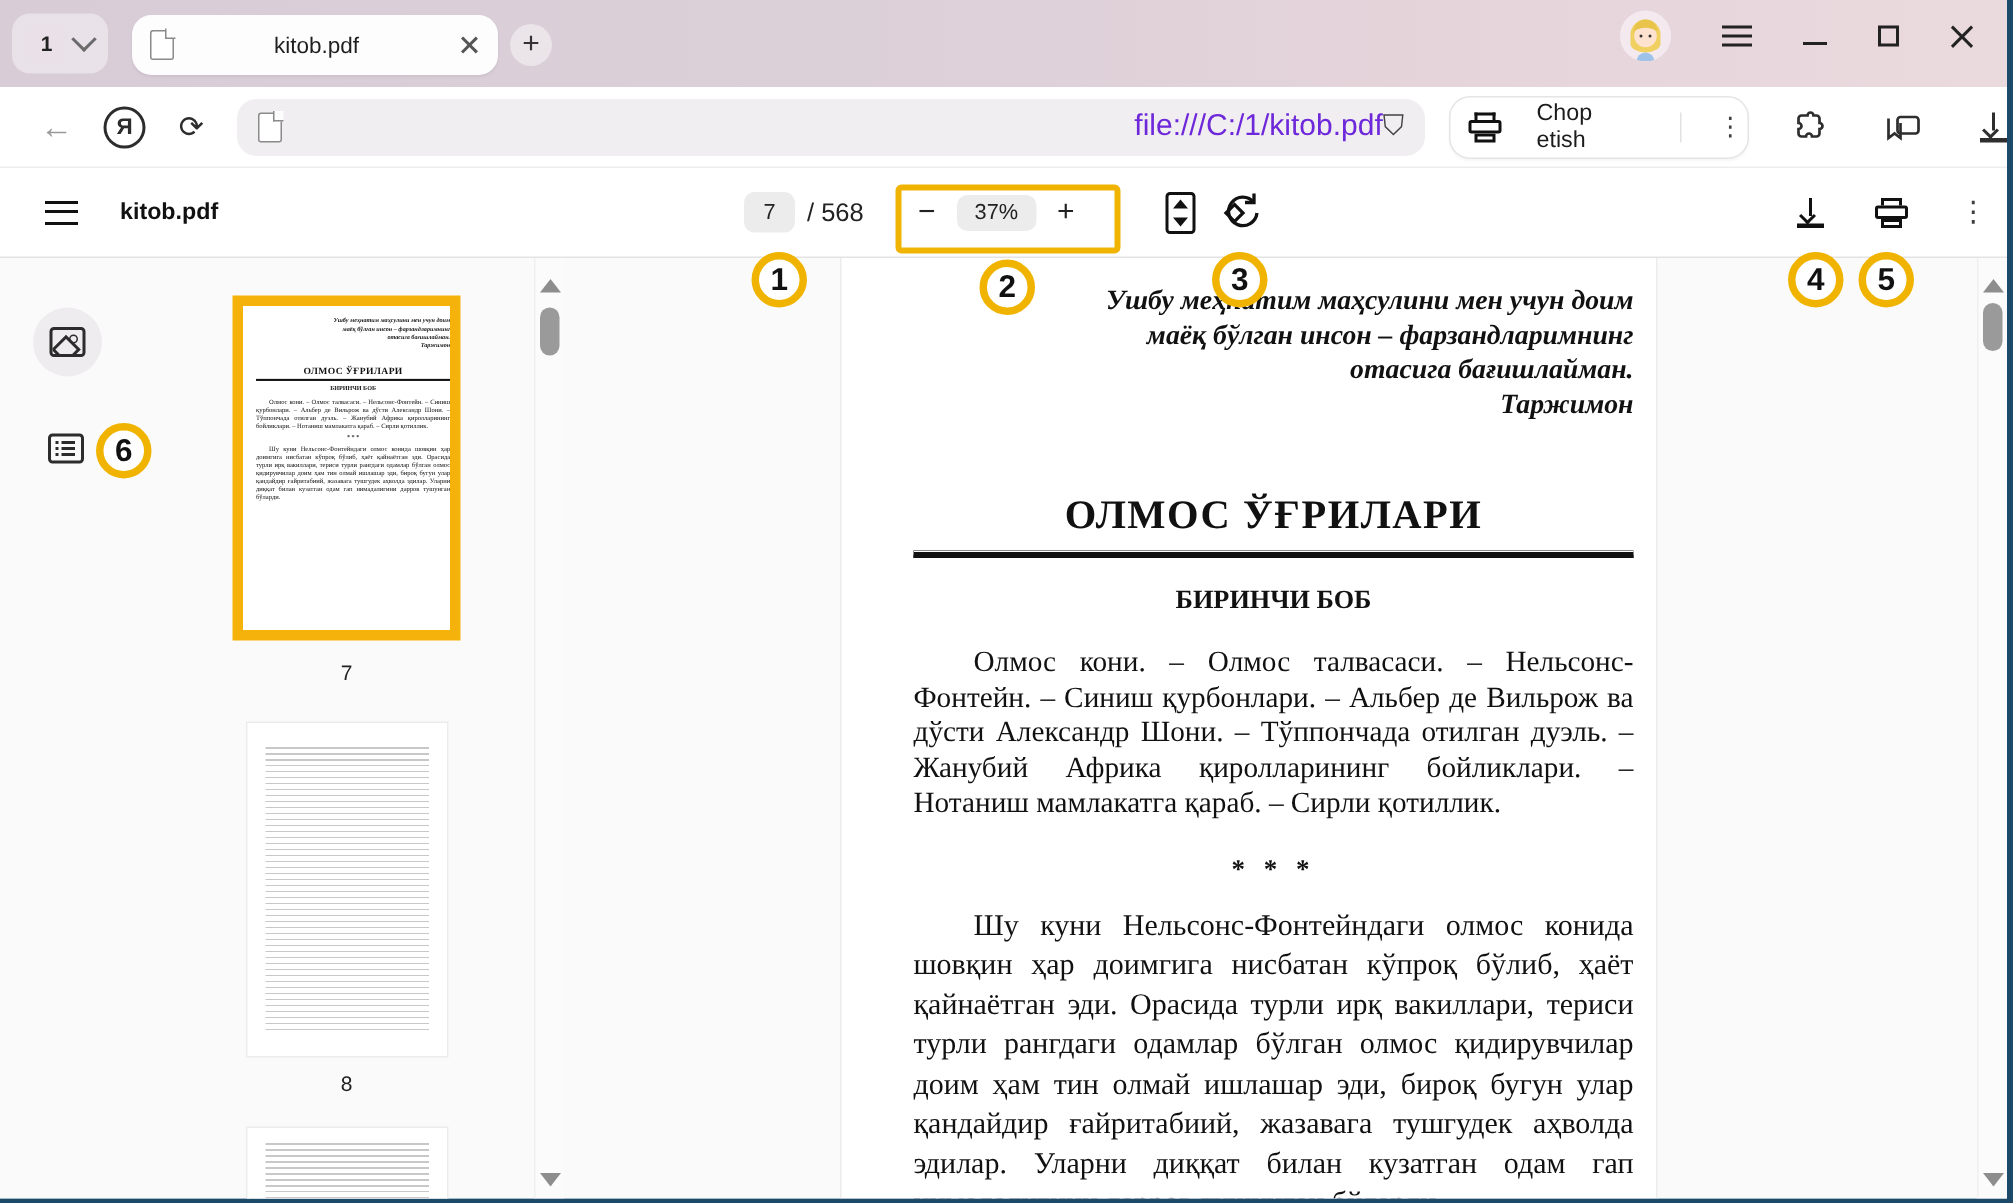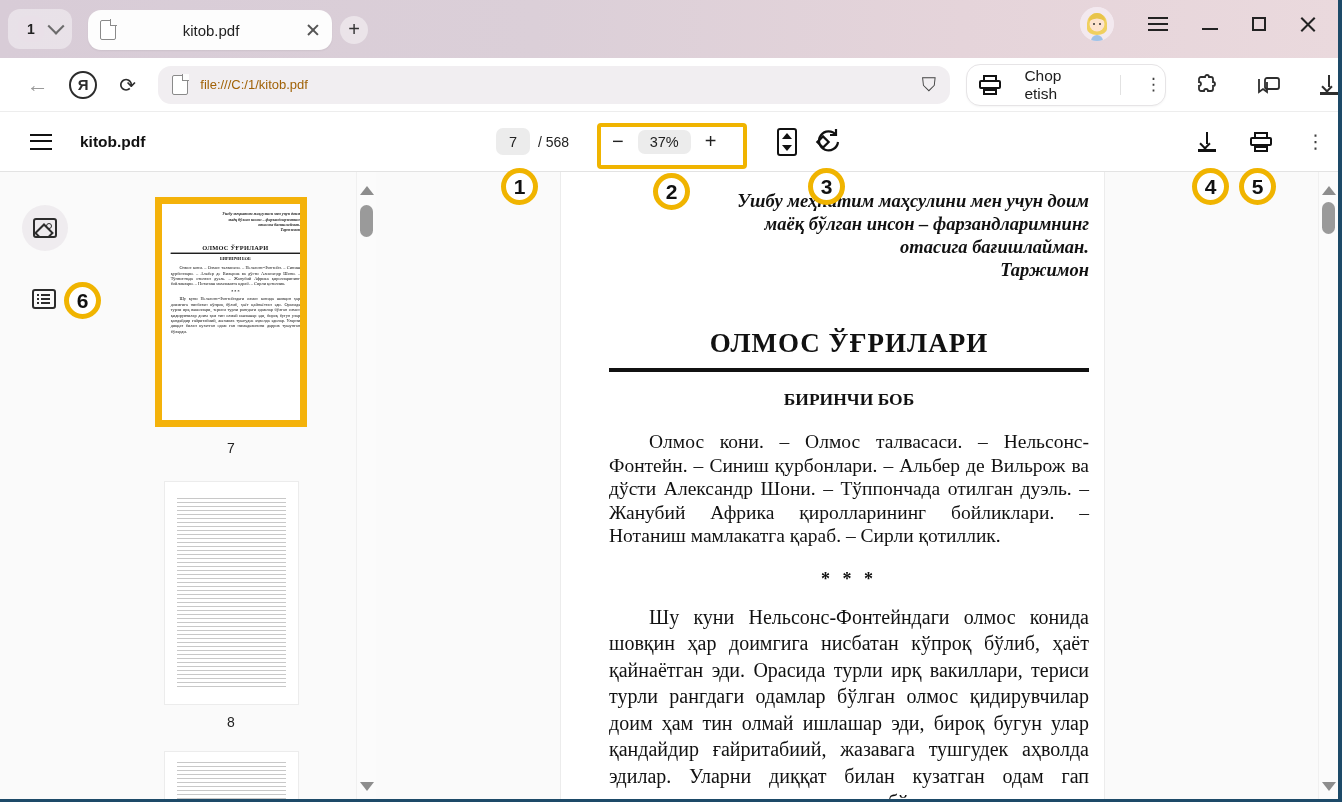--- a/index.html
+++ b/index.html
@@ -39,39 +39,39 @@
 
   
   .addrbar { position:absolute; left:0; top:58px; width:100%; height:54px; background:#fff;
     border-bottom:1px solid #ededed; display:flex; align-items:center; }
   .back { margin-left:20px; color:#9a9a9a; font-size:22px; width:36px; text-align:center;}
   .ya { width:28px; height:28px; border:2px solid #2c2c2c; border-radius:50%; display:flex; align-items:center;
     justify-content:center; font-size:15px; font-weight:700; color:#2c2c2c; margin:0 14px; }
   .reload { font-size:20px; color:#2c2c2c; width:34px; text-align:center;}
   .urlpill { margin-left:14px; width:806px; height:38px; background:#f1eef1; border-radius:13px;
     display:flex; align-items:center; padding:0 14px; }
-  .urltext { font-size:13px; color:#a16207; margin-left:12px; flex:1; }
+  .urltext { font-size:20px; color:#6d28d9; margin-left:12px; flex:1;text-align:right; }
   .bm { font-size:19px; color:#444; }
   .chopbtn { margin-left:16px; height:42px; background:#fff; border:1px solid #e6e4e6; border-radius:14px;
     display:flex; align-items:center; padding:0 12px; gap:24px; box-shadow:0 1px 2px rgba(0,0,0,.04); }
   .chopbtn .lbl { font-size:15.5px; color:#1c1c1c; }
   .vdiv { width:1px; height:20px; background:#e2e2e2; }
   .kebab { color:#3f3f3f; font-size:17px; letter-spacing:0; line-height:6px; width:8px; text-align:center;}
   .addr-right { display:flex; align-items:center; gap:38px; margin-left:28px; color:#2e2e2e; }
 
   
   .pdfbar { position:absolute; left:0; top:112px; width:100%; height:60px; background:#fff;
     border-bottom:1px solid #e3e3e3; display:flex; align-items:center; }
   .hamb { margin-left:30px; width:22px; height:16px; border-top:2.4px solid #111; border-bottom:2.4px solid #111; position:relative;}
   .hamb:before{ content:""; position:absolute; top:4.5px; left:0; width:100%; height:2.4px; background:#111;}
   .pdftitle { margin-left:28px; font-size:15.5px; font-weight:700; color:#111; }
   .pagegrp { position:absolute; left:496px; display:flex; align-items:center; gap:8px; }
   .pageinput { width:34px; height:27px; background:#ececec; border:none; border-radius:7px; text-align:center;
     font-size:14.5px; color:#222; font-family:"Liberation Sans",sans-serif;}
-  .pagetotal { font-size:14px; color:#222; }
+  .pagetotal { font-size:17px; color:#222; }
   .zoomgrp { position:absolute; left:612px; display:flex; align-items:center; gap:14px; }
   .zsign { font-size:20px; color:#222; font-weight:500;}
   .zlevel { background:#ececec; border-radius:7px; padding:4px 12px; font-size:14.5px; color:#222;}
   .fiticon { position:absolute; left:777px; width:20px; height:28px; border:2px solid #111; border-radius:3px; }
   .fiticon .tup { position:absolute; left:3px; top:3px; border-left:5px solid transparent; border-right:5px solid transparent; border-bottom:6px solid #111;}
   .fiticon .tdn { position:absolute; left:3px; bottom:3px; border-left:5px solid transparent; border-right:5px solid transparent; border-top:6px solid #111;}
   .rotate { position:absolute; left:814px; width:28px; height:28px; font-size:24px; color:#111; }
   .pdfbar-right { position:absolute; right:24px; display:flex; align-items:center; gap:34px; color:#111;}
   .dl { position:relative; width:18px; height:20px; }
   .dl .shaft{ position:absolute; left:8px; top:0; width:2.2px; height:12px; background:#111;}

